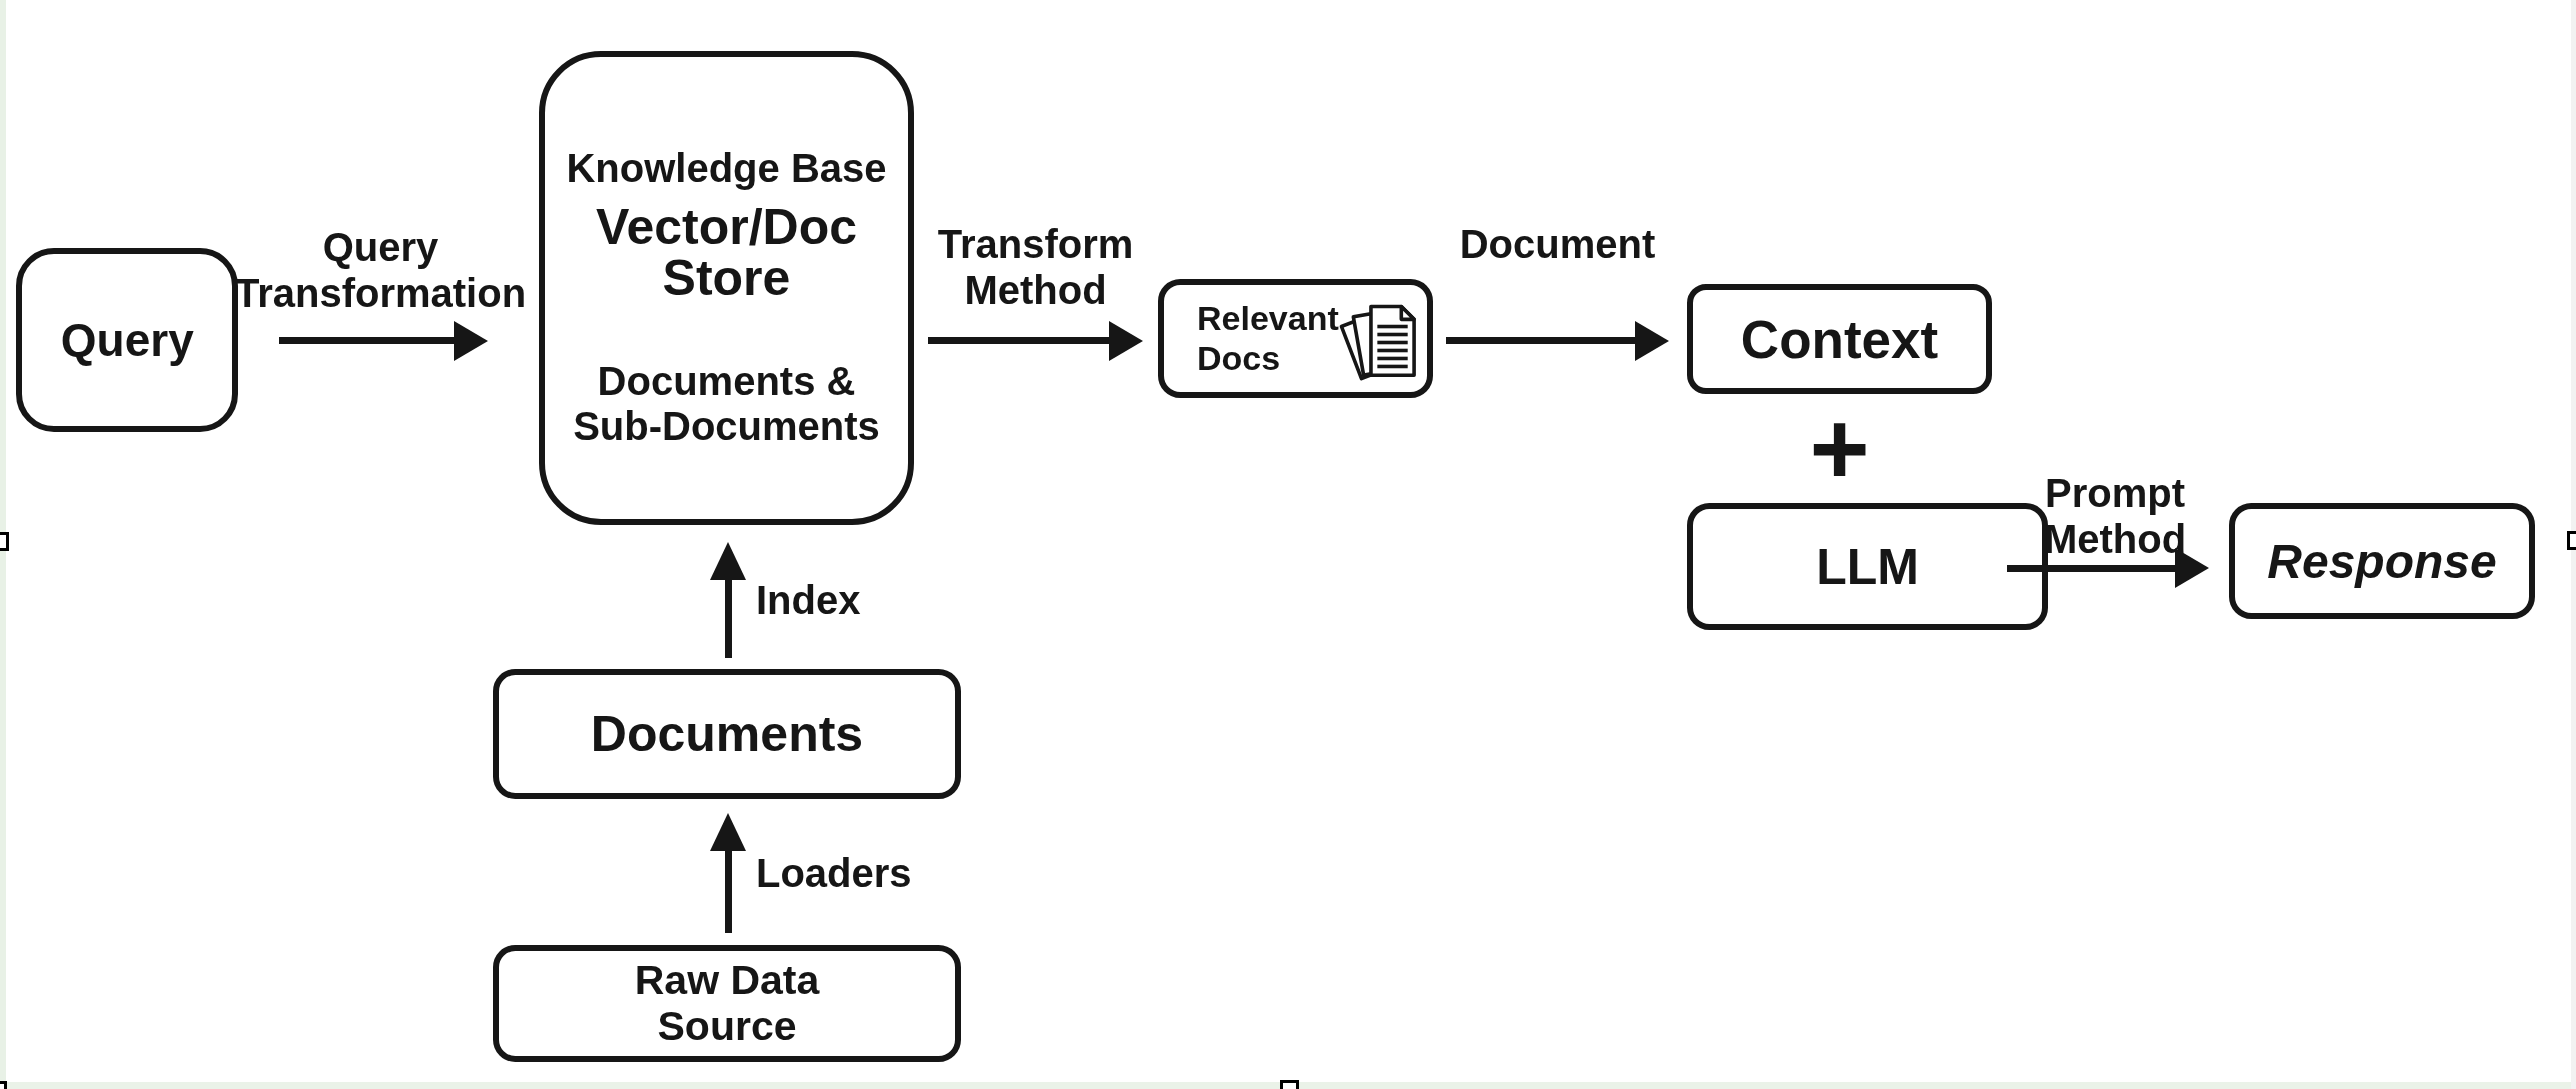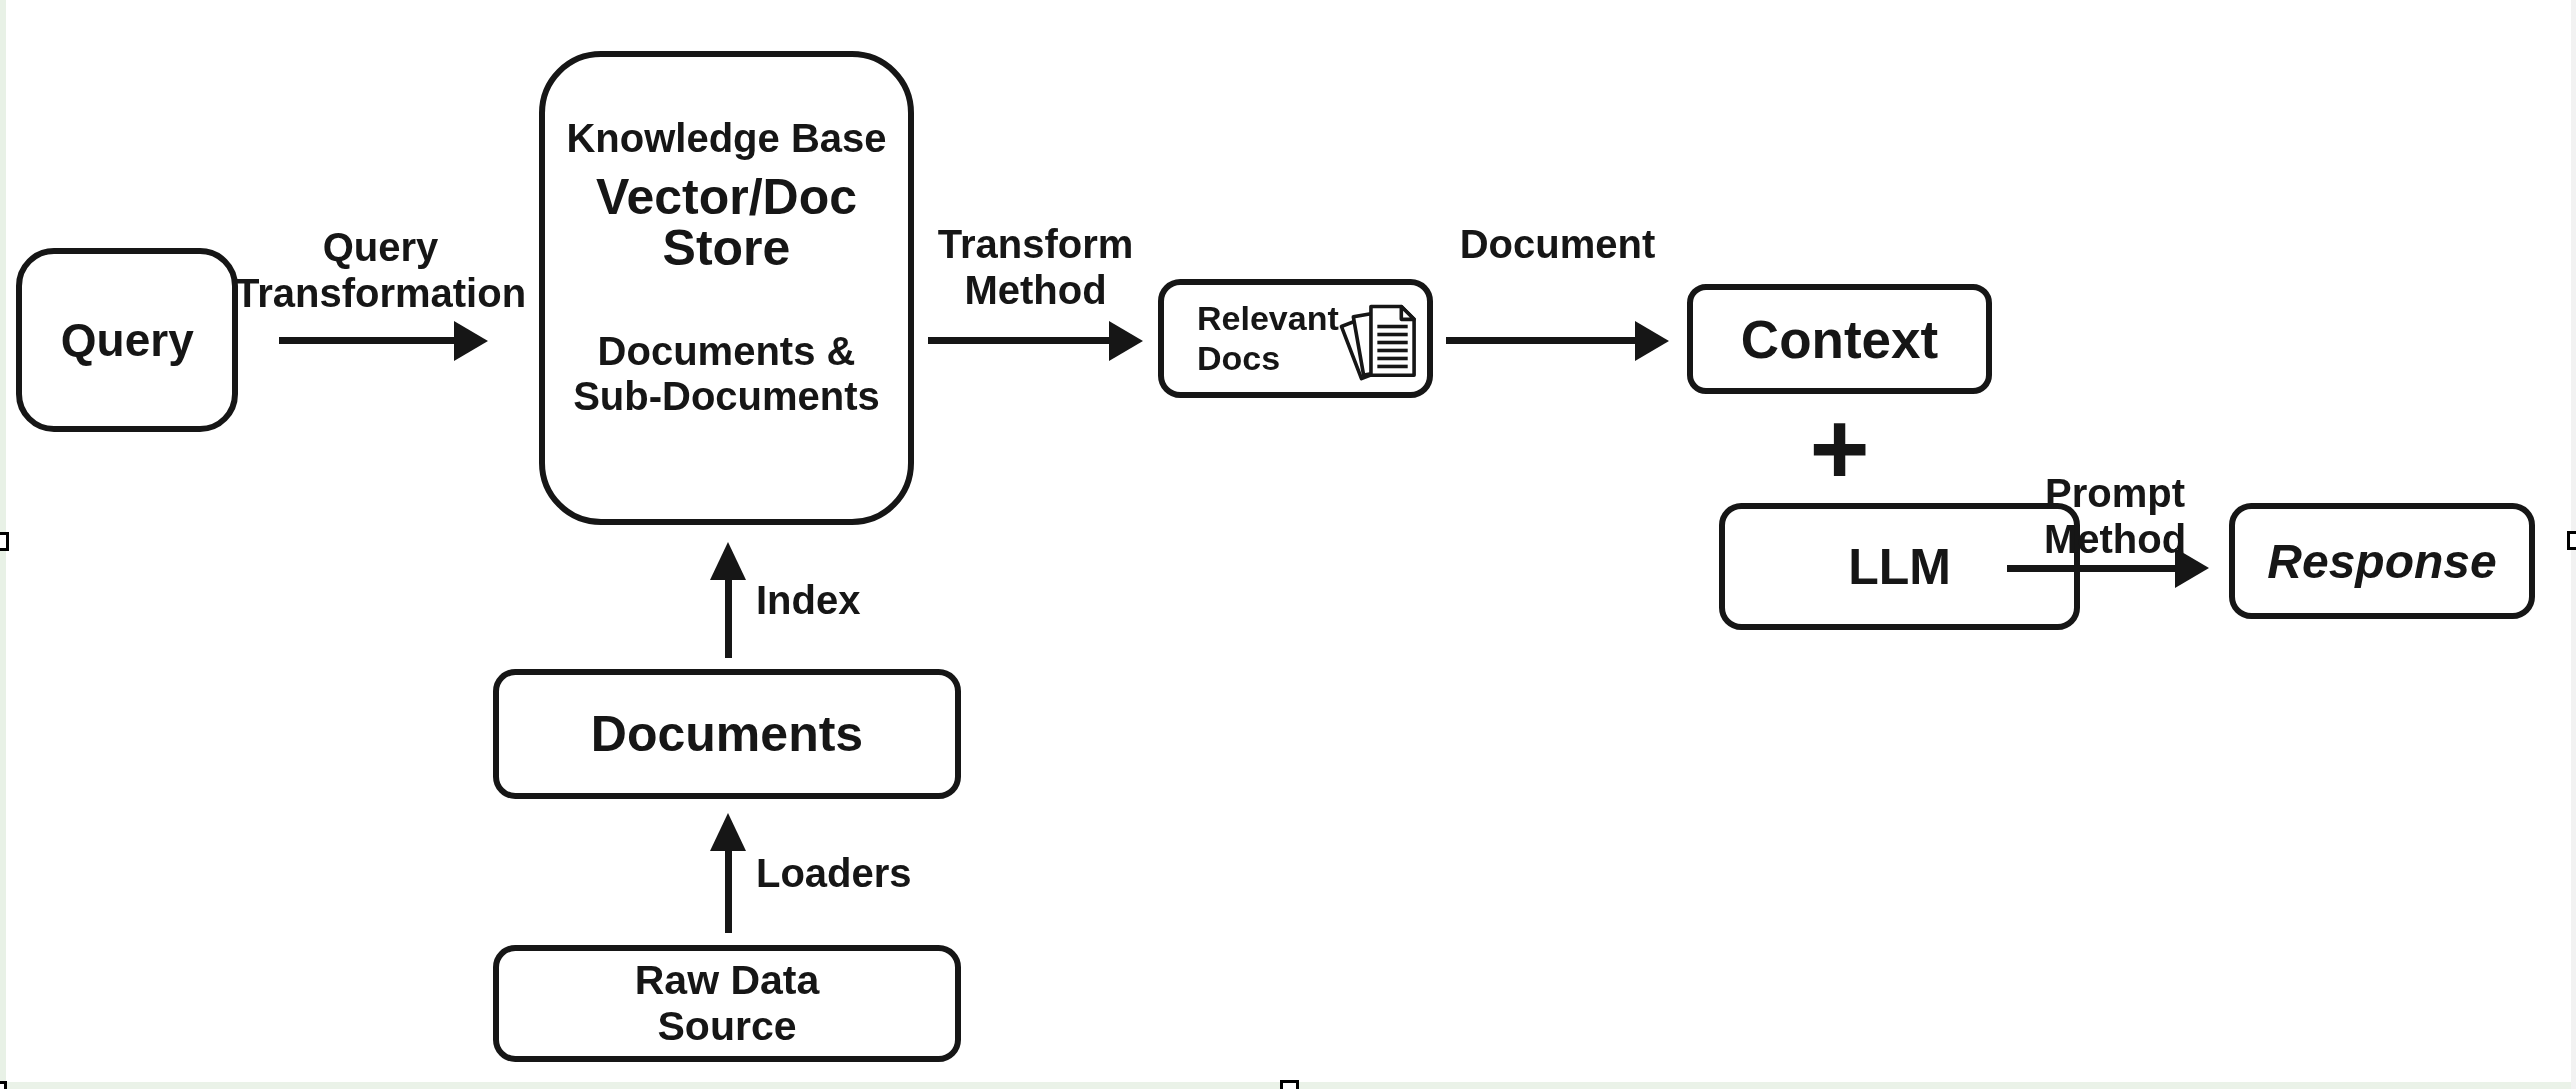--- a/index.html
+++ b/index.html
@@ -84,21 +84,21 @@
   <div>
     <div class="shaft-h" style="left:279px; top:337px; width:177px;"></div>
     <div class="head-right" style="left:454px; top:321px;"></div>
   </div>
   <div class="edge-label" style="left:213px; top:225px; width:335px;">
     <div>Query</div>
     <div>Transformation</div>
   </div>
 
   <div class="node" style="left:539px; top:51px; width:375px; height:474px; border-radius:62px; align-items:flex-start;">
-    <div style="padding-top:58px;">
+    <div style="padding-top:88px;">
       <div class="kb-title">Knowledge Base</div>
       <div class="kb-subtitle">
         <div>Vector/Doc</div>
         <div>Store</div>
       </div>
       <div class="kb-body">
         <div>Documents &amp;</div>
         <div>Sub-Documents</div>
       </div>
     </div>
@@ -143,21 +143,21 @@
   <div class="edge-label" style="left:1394px; top:222px; width:327px;">
     <div>Document</div>
   </div>
 
   <div class="node" style="left:1687px; top:284px; width:305px; height:110px; border-radius:19px; font-size:53px;">
     <span>Context</span>
   </div>
 
   <div class="plus" style="left:1788px; top:397px; width:103px; height:103px;">+</div>
 
-  <div class="node" style="left:1687px; top:503px; width:361px; height:127px; border-radius:22.3px; font-size:50px;margin-left:32px;">
+  <div class="node" style="left:1687px; top:503px; width:361px; height:127px; border-radius:22.3px; font-size:50px;">
     <span>LLM</span>
   </div>
 
   <div>
     <div class="shaft-h" style="left:2007px; top:565px; width:169px;"></div>
     <div class="head-right" style="left:2175px; top:548px;"></div>
   </div>
   <div class="edge-label" style="left:2016px; top:471px; width:198px;">
     <div>Prompt</div>
     <div>Method</div>

